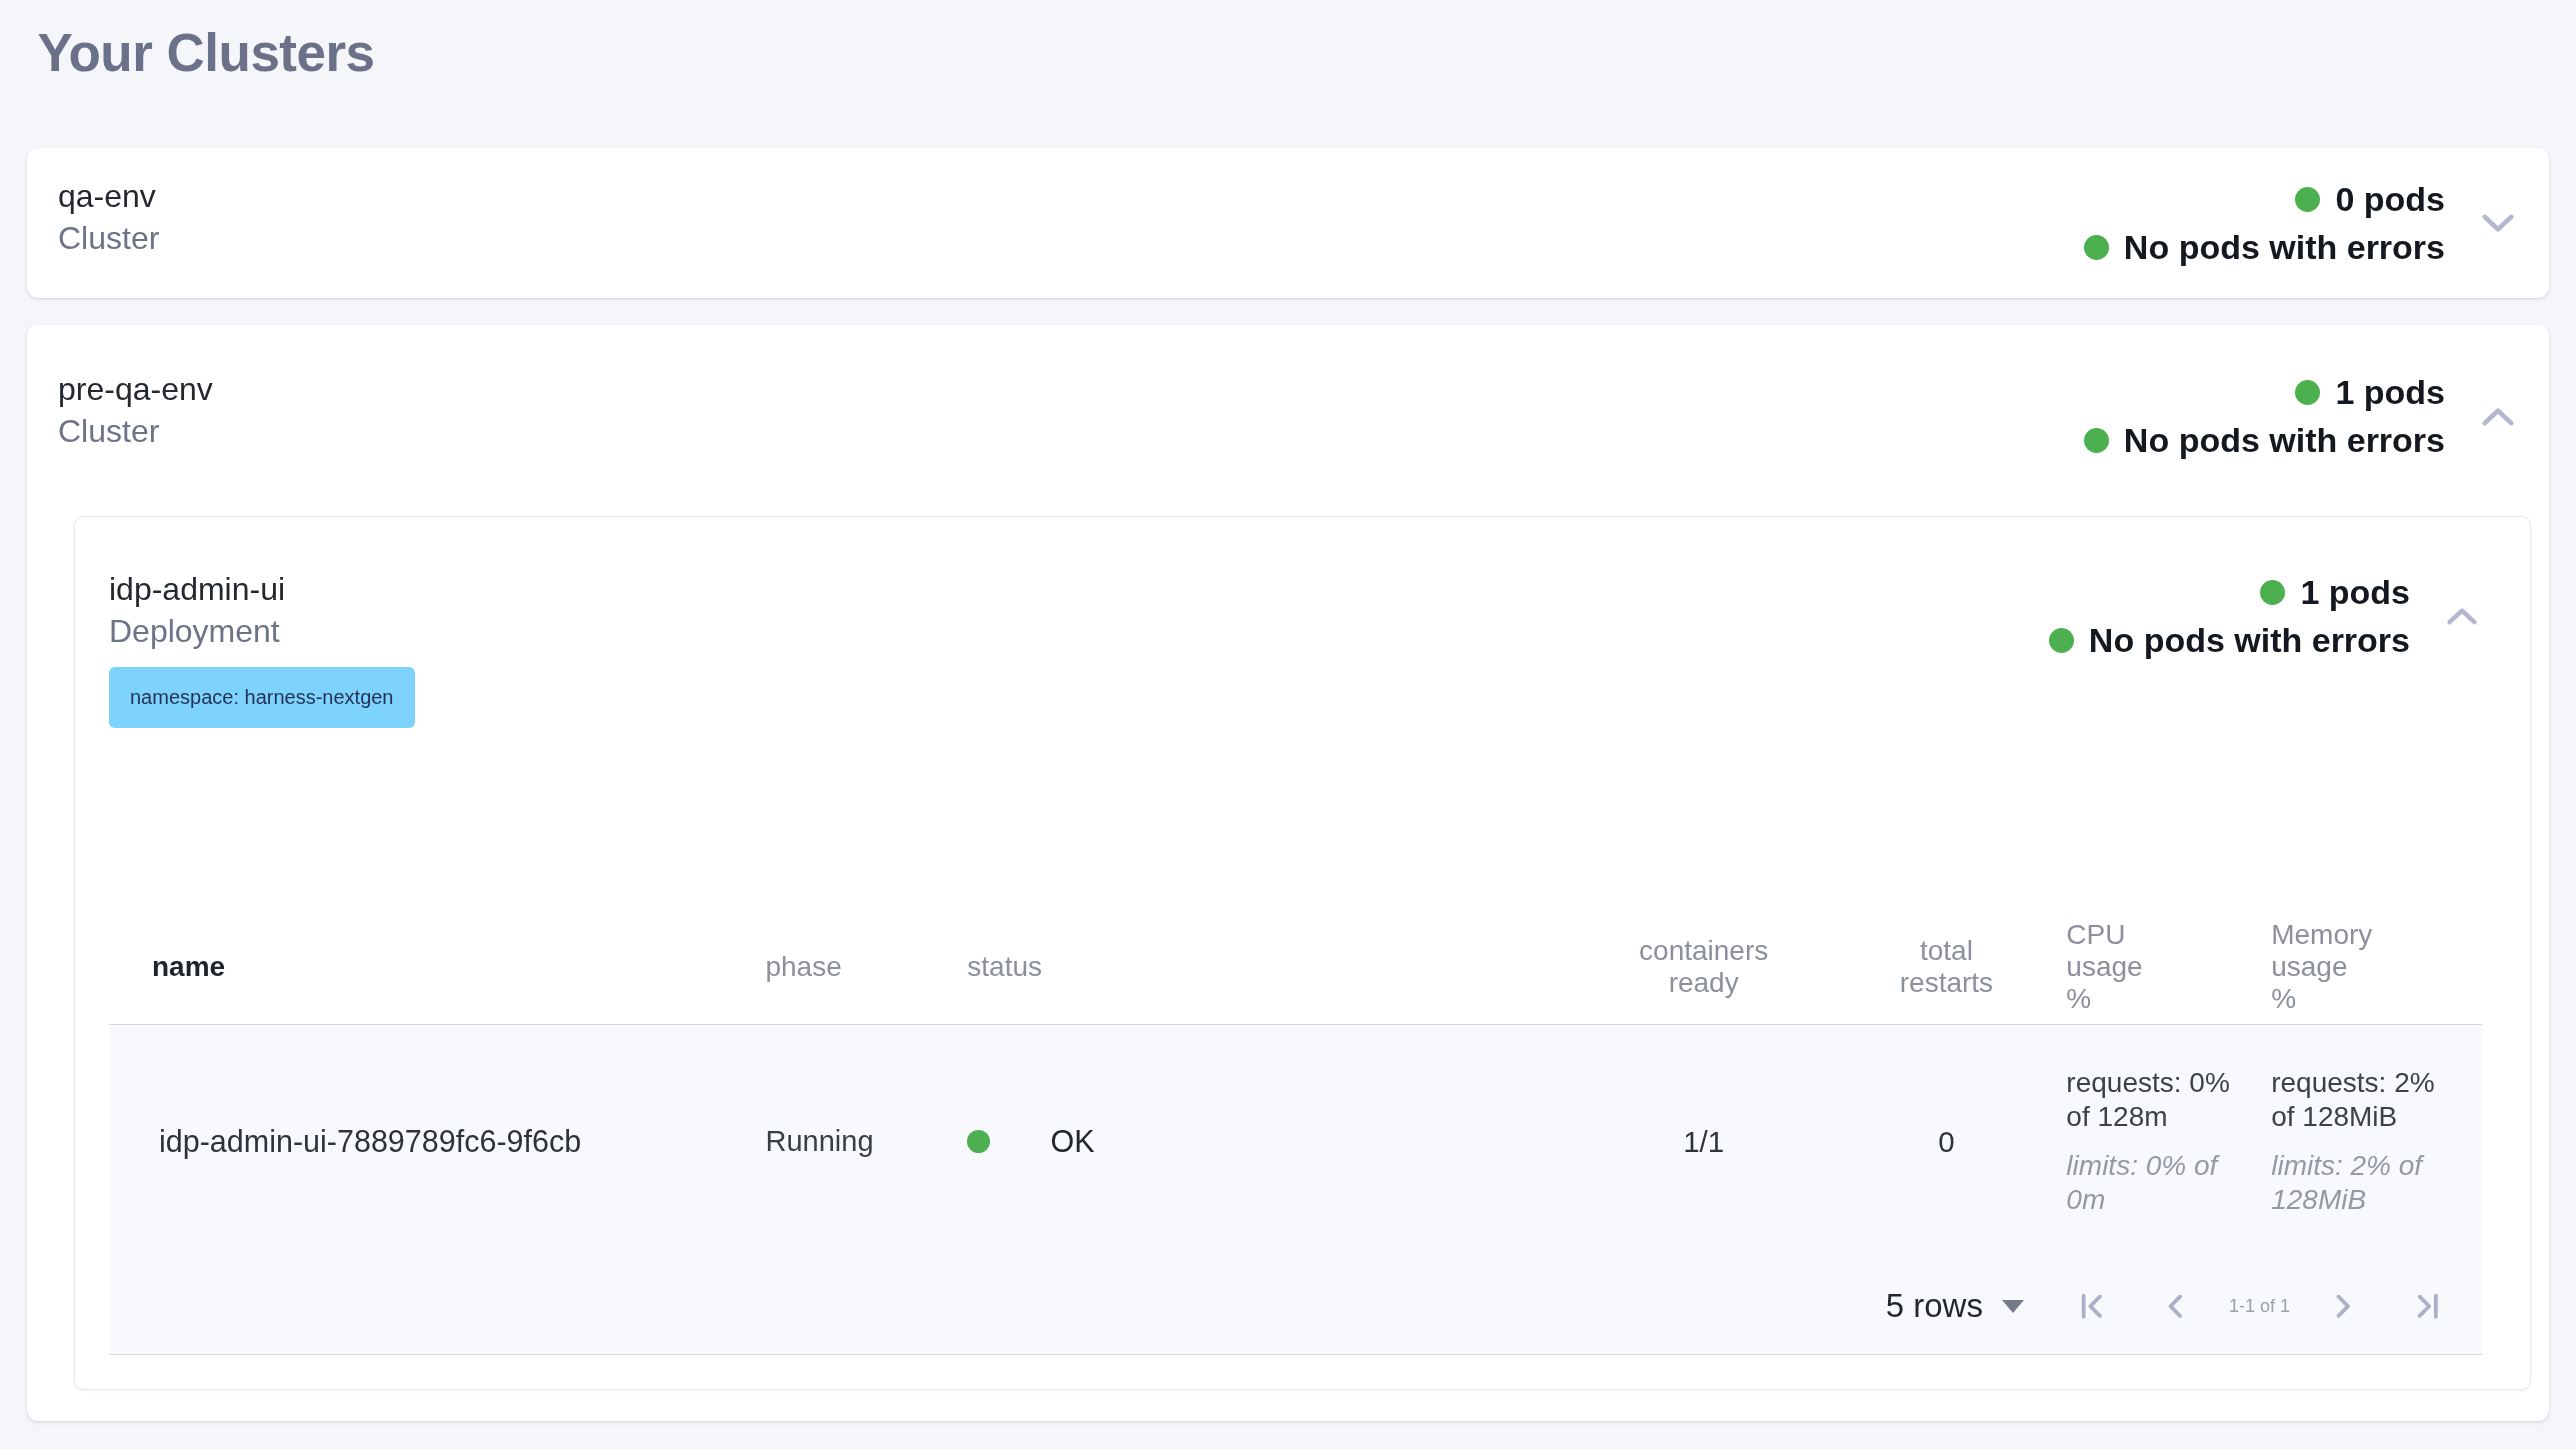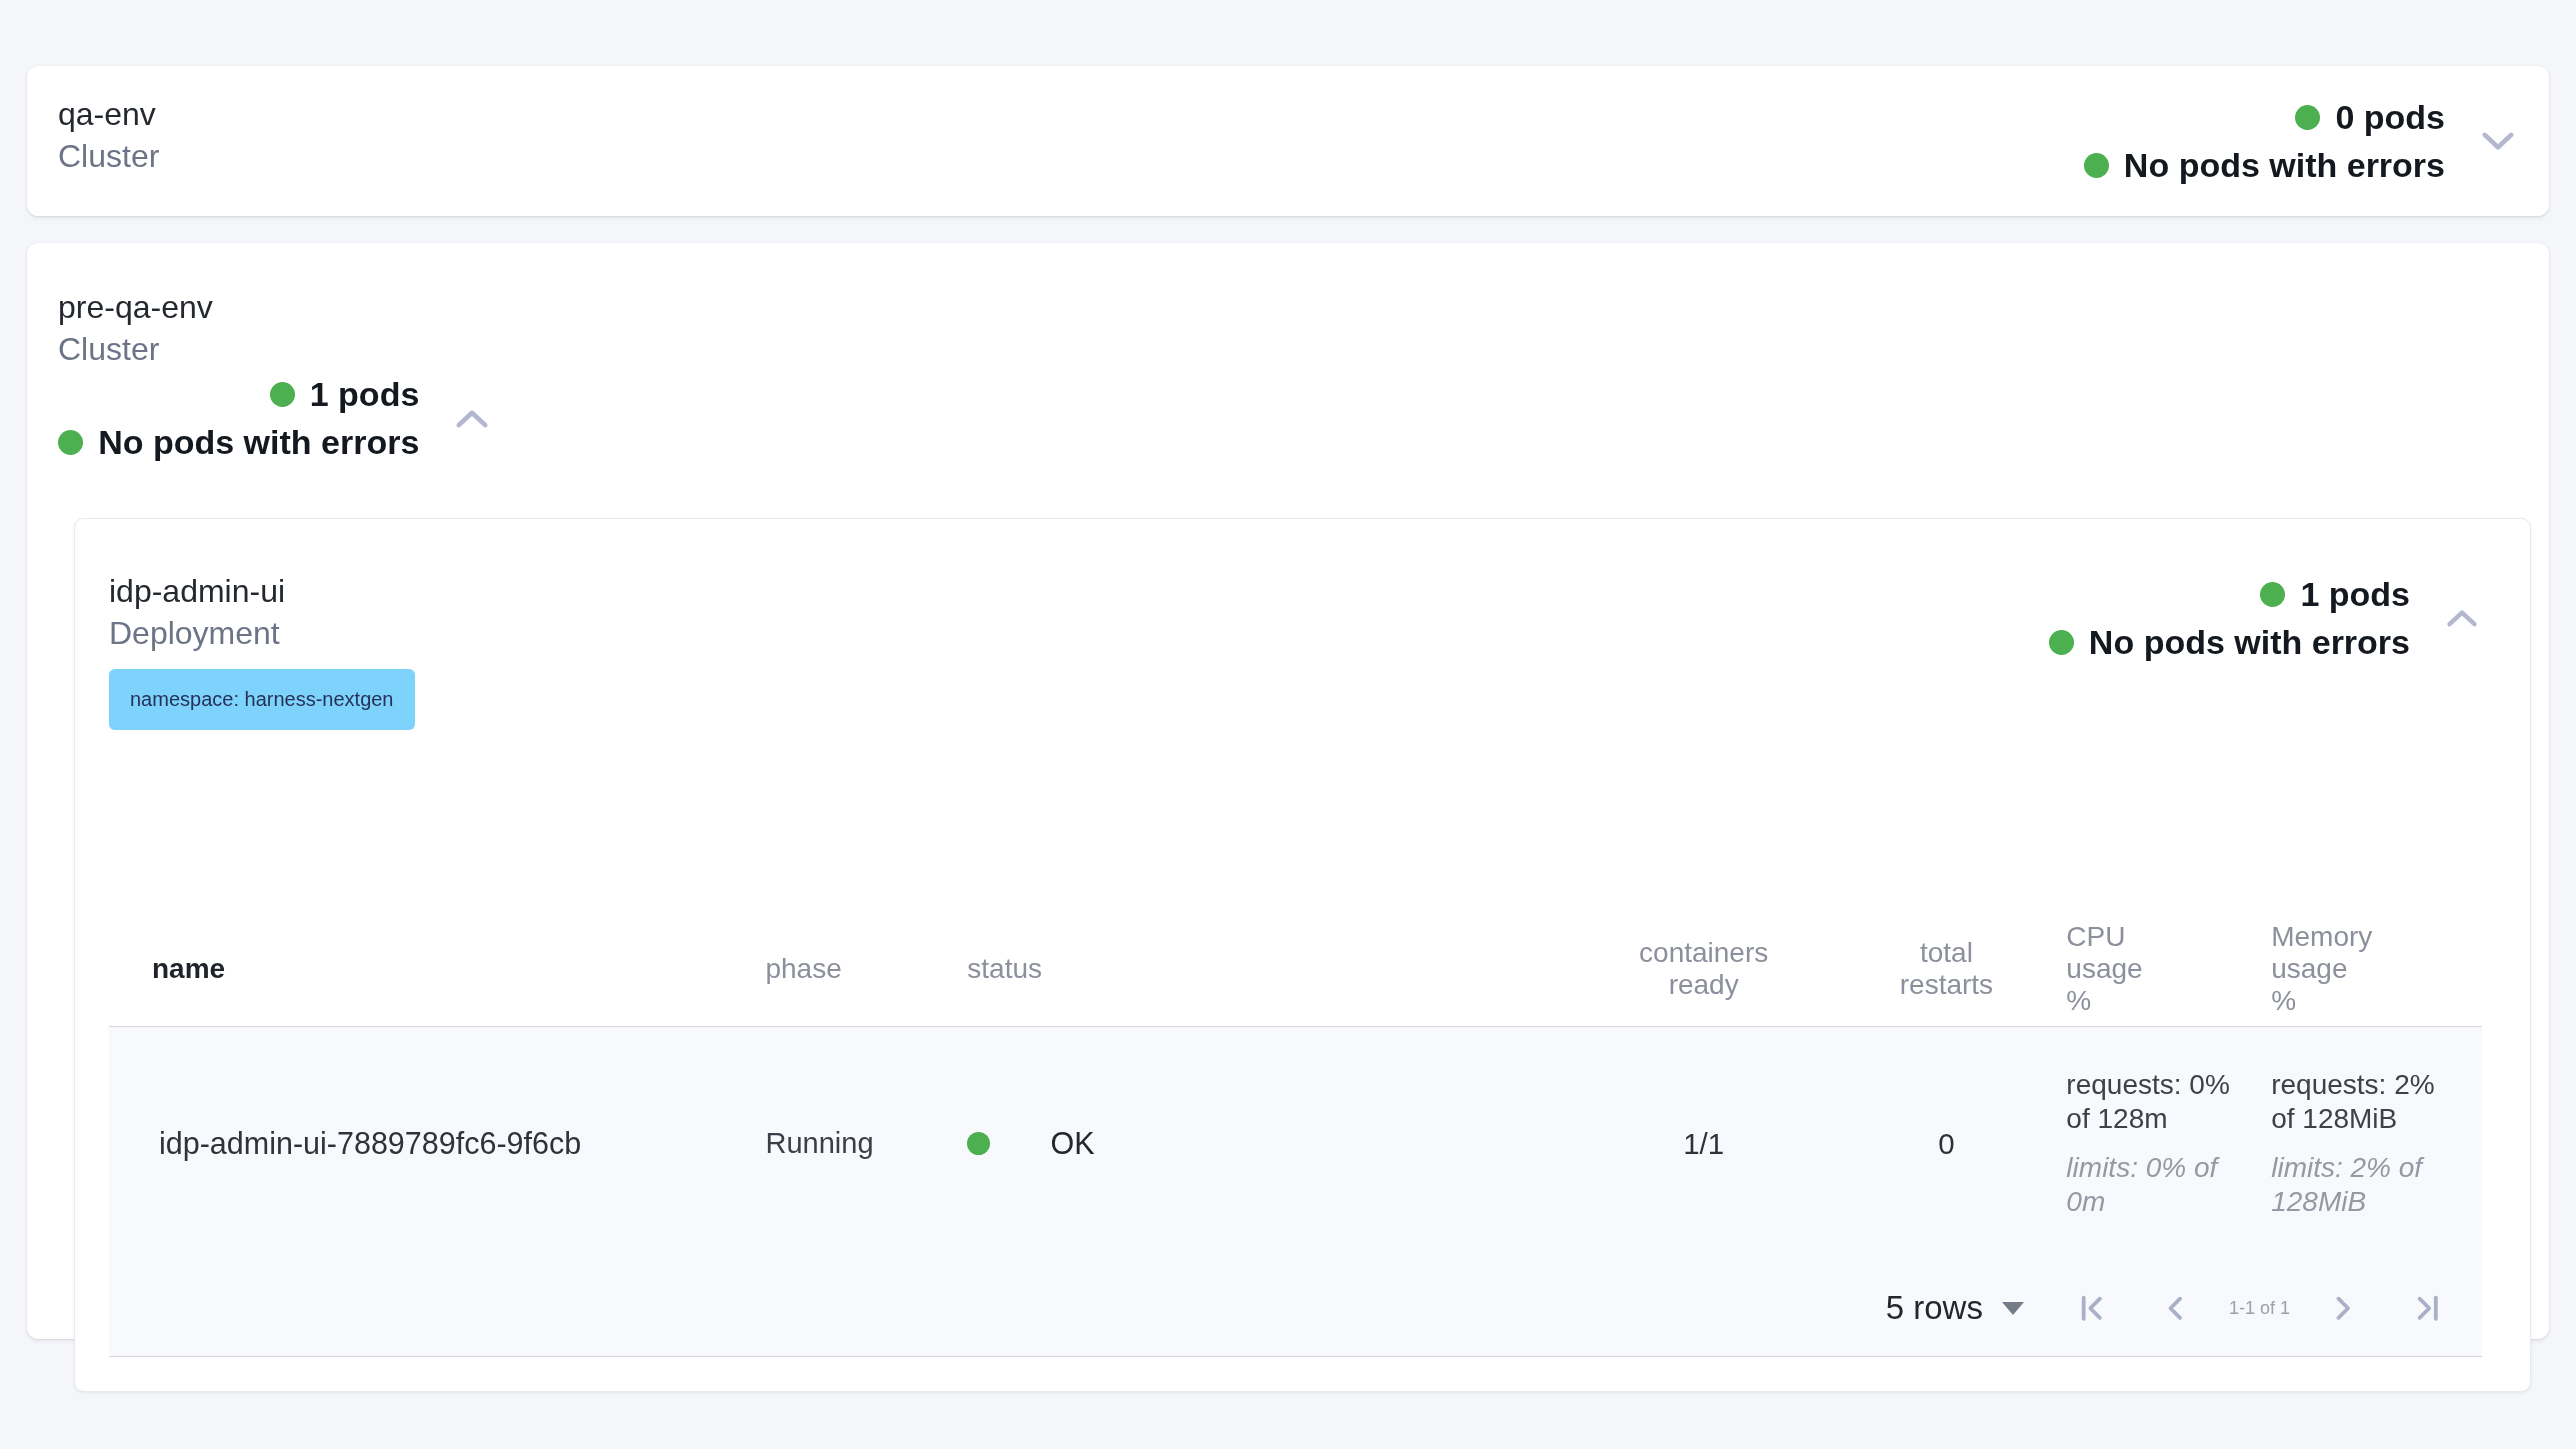--- a/index.html
+++ b/index.html
@@ -25,21 +25,21 @@
     box-shadow:0 1.9px 5.7px rgba(40,41,61,0.06), 0 1px 1.9px rgba(96,97,112,0.16);
   }
   .cluster-card-1 { margin-top:66px; height:150px; }
   .cluster-card-2 { margin-top:27px; height:1096px; }
 
   .cluster-header {
     display:flex; justify-content:space-between; align-items:flex-start;
     padding:27px 34px 0 31px;
     cursor:pointer;
   }
-  .cluster-card-2 > .cluster-header { padding-top:43px;flex-direction:column; }
+  .cluster-card-2 > .cluster-header { padding-top:43px; }
 
   .entity-name  { font-size:32px; line-height:42px; color:#24282f; }
   .entity-type  { font-size:32px; line-height:42px; color:#6e7487; }
 
   .status-block { display:flex; align-items:center; }
   .status-lines { display:flex; flex-direction:column; align-items:flex-end; }
   .status-line  { display:flex; align-items:center; height:48px; }
   .status-line .txt { font-size:34px; font-weight:600; color:#14181f; }
   .dot {
     width:25px; height:25px; border-radius:50%;
@@ -120,20 +120,21 @@
   }
   .pg-btn svg { display:block; }
   .pg-range { font-size:18px; color:#9aa0ae; margin-left:38px; }
   .pg-btn.after-range { margin-left:38px; }
 </style>
 </head>
 <body>
 
 <div class="page">
 
+  <h1 class="page-title">Your Clusters</h1>
 
   <section class="card cluster-card-1">
     <div class="cluster-header">
       <div class="id-block">
         <div class="entity-name">qa-env</div>
         <div class="entity-type">Cluster</div>
       </div>
       <div class="status-block">
         <div class="status-lines">
           <div class="status-line">

